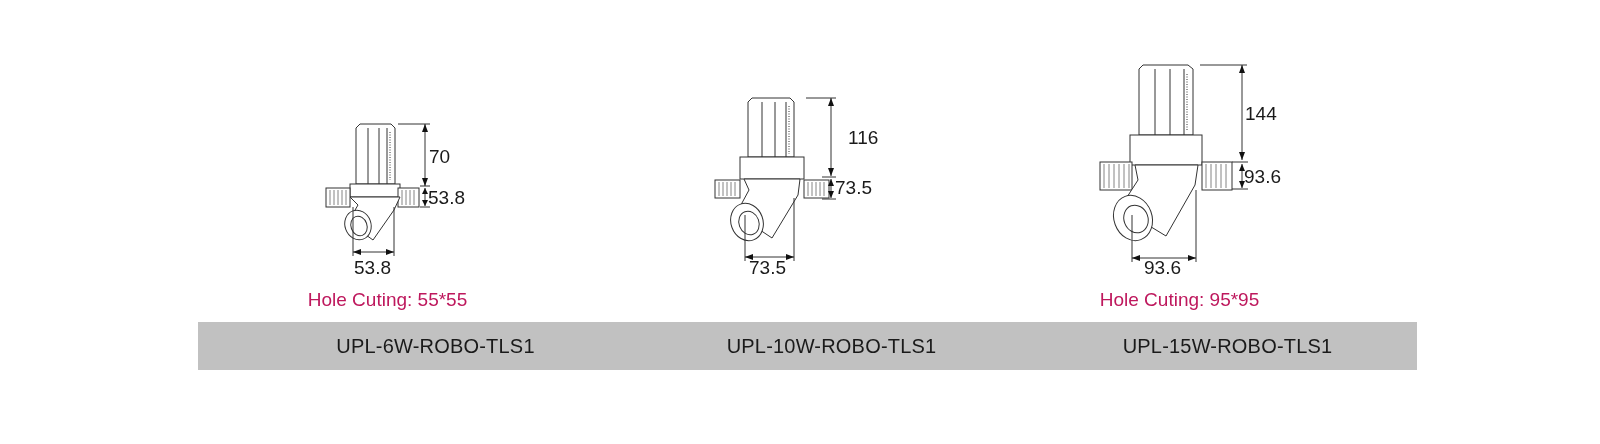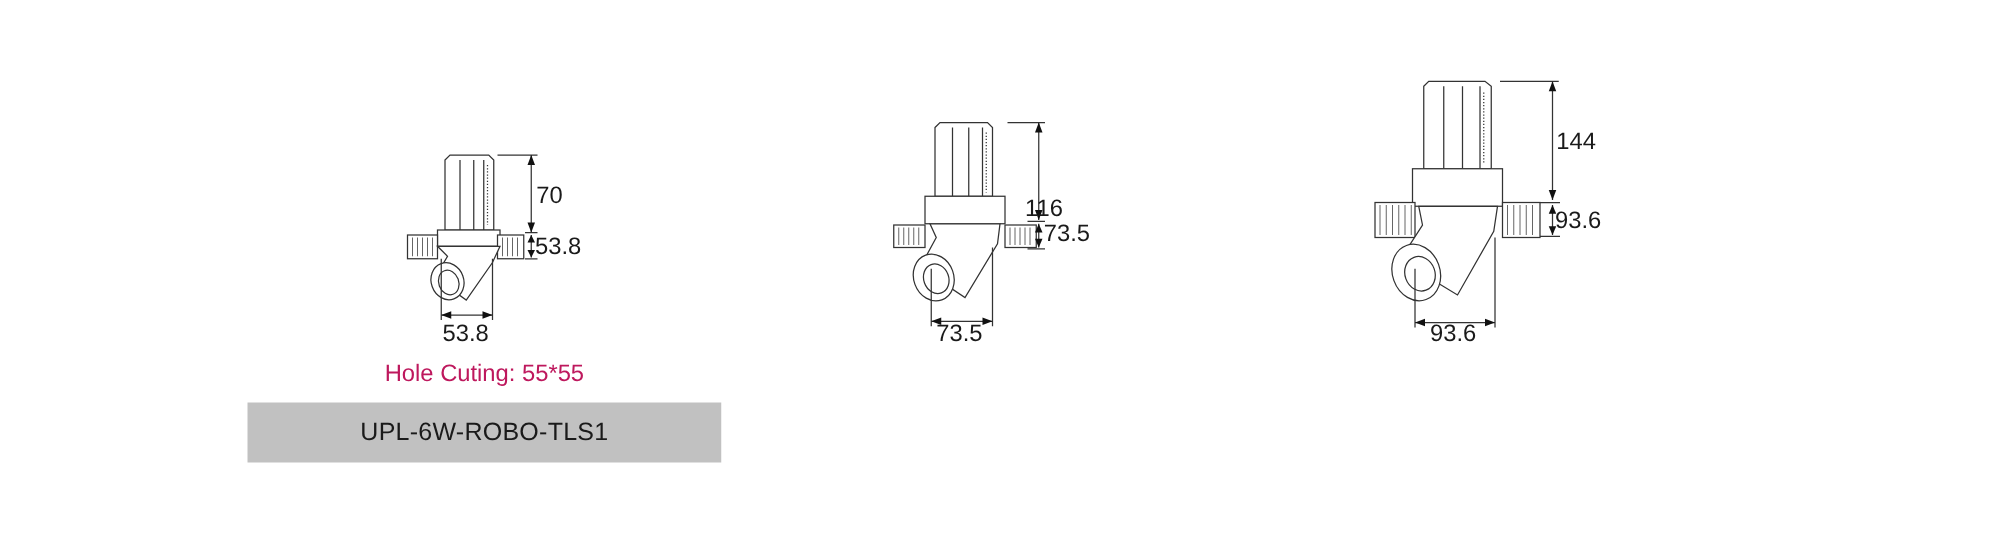--- a/index.html
+++ b/index.html
@@ -3,21 +3,21 @@
 <meta charset="utf-8">
 <style>
   html, body { margin:0; padding:0; background:#ffffff; }
   body { width:1600px; height:444px; position:relative; overflow:hidden;
          font-family:"Liberation Sans", "DejaVu Sans", sans-serif; color:#1a1a1a; }
   .product { position:absolute; top:0; height:444px; }
   .drawing { position:absolute; left:0; top:0; }
   .hole { position:absolute; top:287px; width:100%; text-align:center;
           font-size:19px; color:#be185d; line-height:26px; }
   .model-bar { position:absolute; top:322px; height:48px; width:100%;
-               background:#c1c1c1; display:flex; align-items:center; justify-content:center; }
+               background:#c1c1c1; display:flex; align-items:center; justify-content:center;padding-left:48px; }
   .model-label { font-size:20px; color:#1a1a1a; letter-spacing:0.2px; }
   .dim { position:absolute; font-size:19px; color:#1a1a1a; line-height:20px; white-space:nowrap; }
 </style>
 </head>
 <body>
 
 <div class="product" style="left:198px;width:379px;">
   <svg class="drawing" width="379" height="290" viewBox="0 0 379 290">
     <g stroke="#333" stroke-width="1" fill="#fff">
 
@@ -118,23 +118,26 @@
     </g>
     <g fill="#111">
       <polygon points="237,98 234,106 240,106"></polygon>
       <polygon points="237,176 234,168 240,168"></polygon>
       <polygon points="237,179 234,186 240,186"></polygon>
       <polygon points="237,198 234,191 240,191"></polygon>
       <polygon points="151,257 159,254 159,260"></polygon>
       <polygon points="200,257 192,254 192,260"></polygon>
     </g>
   </svg>
-  <div class="dim" style="left:226px;top:128px;margin-top:30px;">116</div>
+  <div class="dim" style="left:254px;top:128px;">116</div>
   <div class="dim" style="left:241px;top:178px;">73.5</div>
   <div class="dim" style="left:155px;top:258px;">73.5</div>
+  <div class="model-bar">
+    <span class="model-label">UPL-10W-ROBO-TLS1</span>
+  </div>
 </div>
 
 <div class="product" style="left:990px;width:379px;">
   <svg class="drawing" width="379" height="290" viewBox="0 0 379 290">
     <g stroke="#333" stroke-width="1" fill="#fff">
       <path d="M149 69 L153 65 L198 65 L203 69 L203 135 L149 135 Z"></path>
       <line x1="165" y1="69" x2="165" y2="135"></line>
       <line x1="180" y1="69" x2="180" y2="135"></line>
       <line x1="194" y1="69" x2="194" y2="135"></line>
       <line x1="197" y1="74" x2="197" y2="131" stroke-dasharray="1 1.5"></line>
@@ -176,13 +179,17 @@
       <polygon points="252,160 249,152 255,152"></polygon>
       <polygon points="252,164 249,171 255,171"></polygon>
       <polygon points="252,188 249,181 255,181"></polygon>
       <polygon points="142,258 150,255 150,261"></polygon>
       <polygon points="206,258 198,255 198,261"></polygon>
     </g>
   </svg>
   <div class="dim" style="left:255px;top:104px;">144</div>
   <div class="dim" style="left:254px;top:167px;">93.6</div>
   <div class="dim" style="left:154px;top:258px;">93.6</div>
+  <div class="hole">Hole Cuting: 95*95</div>
+  <div class="model-bar">
+    <span class="model-label">UPL-15W-ROBO-TLS1</span>
+  </div>
 </div>
 
 </body></html>

